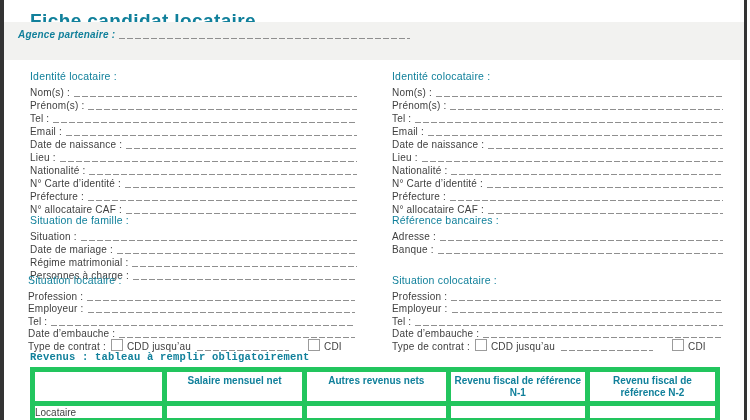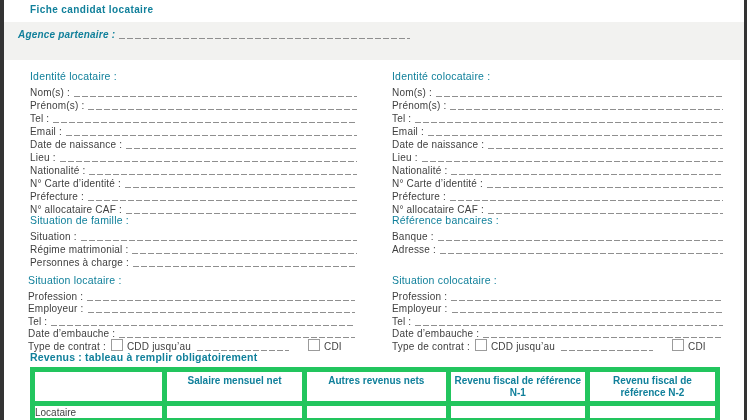--- a/index.html
+++ b/index.html
@@ -6,22 +6,22 @@
   body{
     width:750px;height:420px;position:relative;overflow:hidden;
     background:#ffffff;
     font-family:"Liberation Sans", sans-serif;
     color:#3f3f3f;
   }
   .edge-left{position:absolute;left:0;top:0;width:4px;height:420px;background:#333333;}
   .edge-right{position:absolute;left:744px;top:0;width:3px;height:420px;background:#333333;}
 
   .page-title{
-    position:absolute;left:30px;top:4px;
-    font-size:10px;font-weight:bold;color:#11809b;letter-spacing:.4px;
+    position:absolute;left:30px;top:10px;
+    font-size:19px;font-weight:bold;color:#11809b;letter-spacing:.4px;
   }
 
   .band{
     position:absolute;left:4px;top:22px;width:740px;height:38px;
     background:#f2f2f0;
   }
   .agence-row{
     display:flex;align-items:center;
     width:392px;height:15px;margin-left:14px;font-style:italic;
   }
@@ -45,21 +45,21 @@
     background-size:100% 1px;background-repeat:no-repeat;background-position:left bottom;
   }
   .fline.short{flex:0 0 92px;margin-right:14px;margin-left:6px;}
   .checkbox{
     display:inline-block;width:10px;height:10px;
     border:1px solid #9b9b9b;background:#fff;
     margin:0 4px 1px 5px;flex:0 0 auto;
   }
 
   .revenus{position:absolute;left:30px;top:351px;width:690px;}
-  .rev-heading{font-size:10.5px;font-weight:bold;color:#11809b;letter-spacing:.2px;}
+  .rev-heading{font-size:10.5px;font-weight:bold;color:#11809b;letter-spacing:.2px;font-family:Liberation Mono, monospace;}
   table.rev{
     border-collapse:collapse;width:690px;margin-top:4px;table-layout:fixed;
   }
   table.rev th, table.rev td{
     border:5px solid #22c55e;padding:0;
   }
   table.rev th{
     height:26px;font-size:10px;font-weight:bold;color:#11809b;
     text-align:center;vertical-align:top;padding-top:3px;line-height:1.2;
   }
@@ -169,37 +169,41 @@
     </div>
 </div>
 
 <div class="section" style="left:30px;top:214px;width:327px;">
   <div class="sec-heading">Situation de famille :</div>
   <div class="frow">
       <span class="flabel">Situation :</span>
       <span class="fline"></span>
     </div>
   <div class="frow">
+      <span class="flabel">Date de mariage :</span>
+      <span class="fline"></span>
+    </div>
+  <div class="frow">
       <span class="flabel">Régime matrimonial :</span>
       <span class="fline"></span>
     </div>
   <div class="frow">
       <span class="flabel">Personnes à charge :</span>
       <span class="fline"></span>
     </div>
 </div>
 
 <div class="section" style="left:392px;top:214px;width:331px;">
   <div class="sec-heading">Référence bancaires :</div>
   <div class="frow">
+      <span class="flabel">Adresse :</span>
+      <span class="fline"></span>
+    </div>
+  <div class="frow">
       <span class="flabel">Banque :</span>
-      <span class="fline"></span>
-    </div>
-  <div class="frow">
-      <span class="flabel">Adresse :</span>
       <span class="fline"></span>
     </div>
 </div>
 
 <div class="section sit" style="left:28px;top:274px;width:327px;">
   <div class="sec-heading">Situation locataire :</div>
   <div class="frow">
       <span class="flabel">Profession :</span>
       <span class="fline"></span>
     </div>

